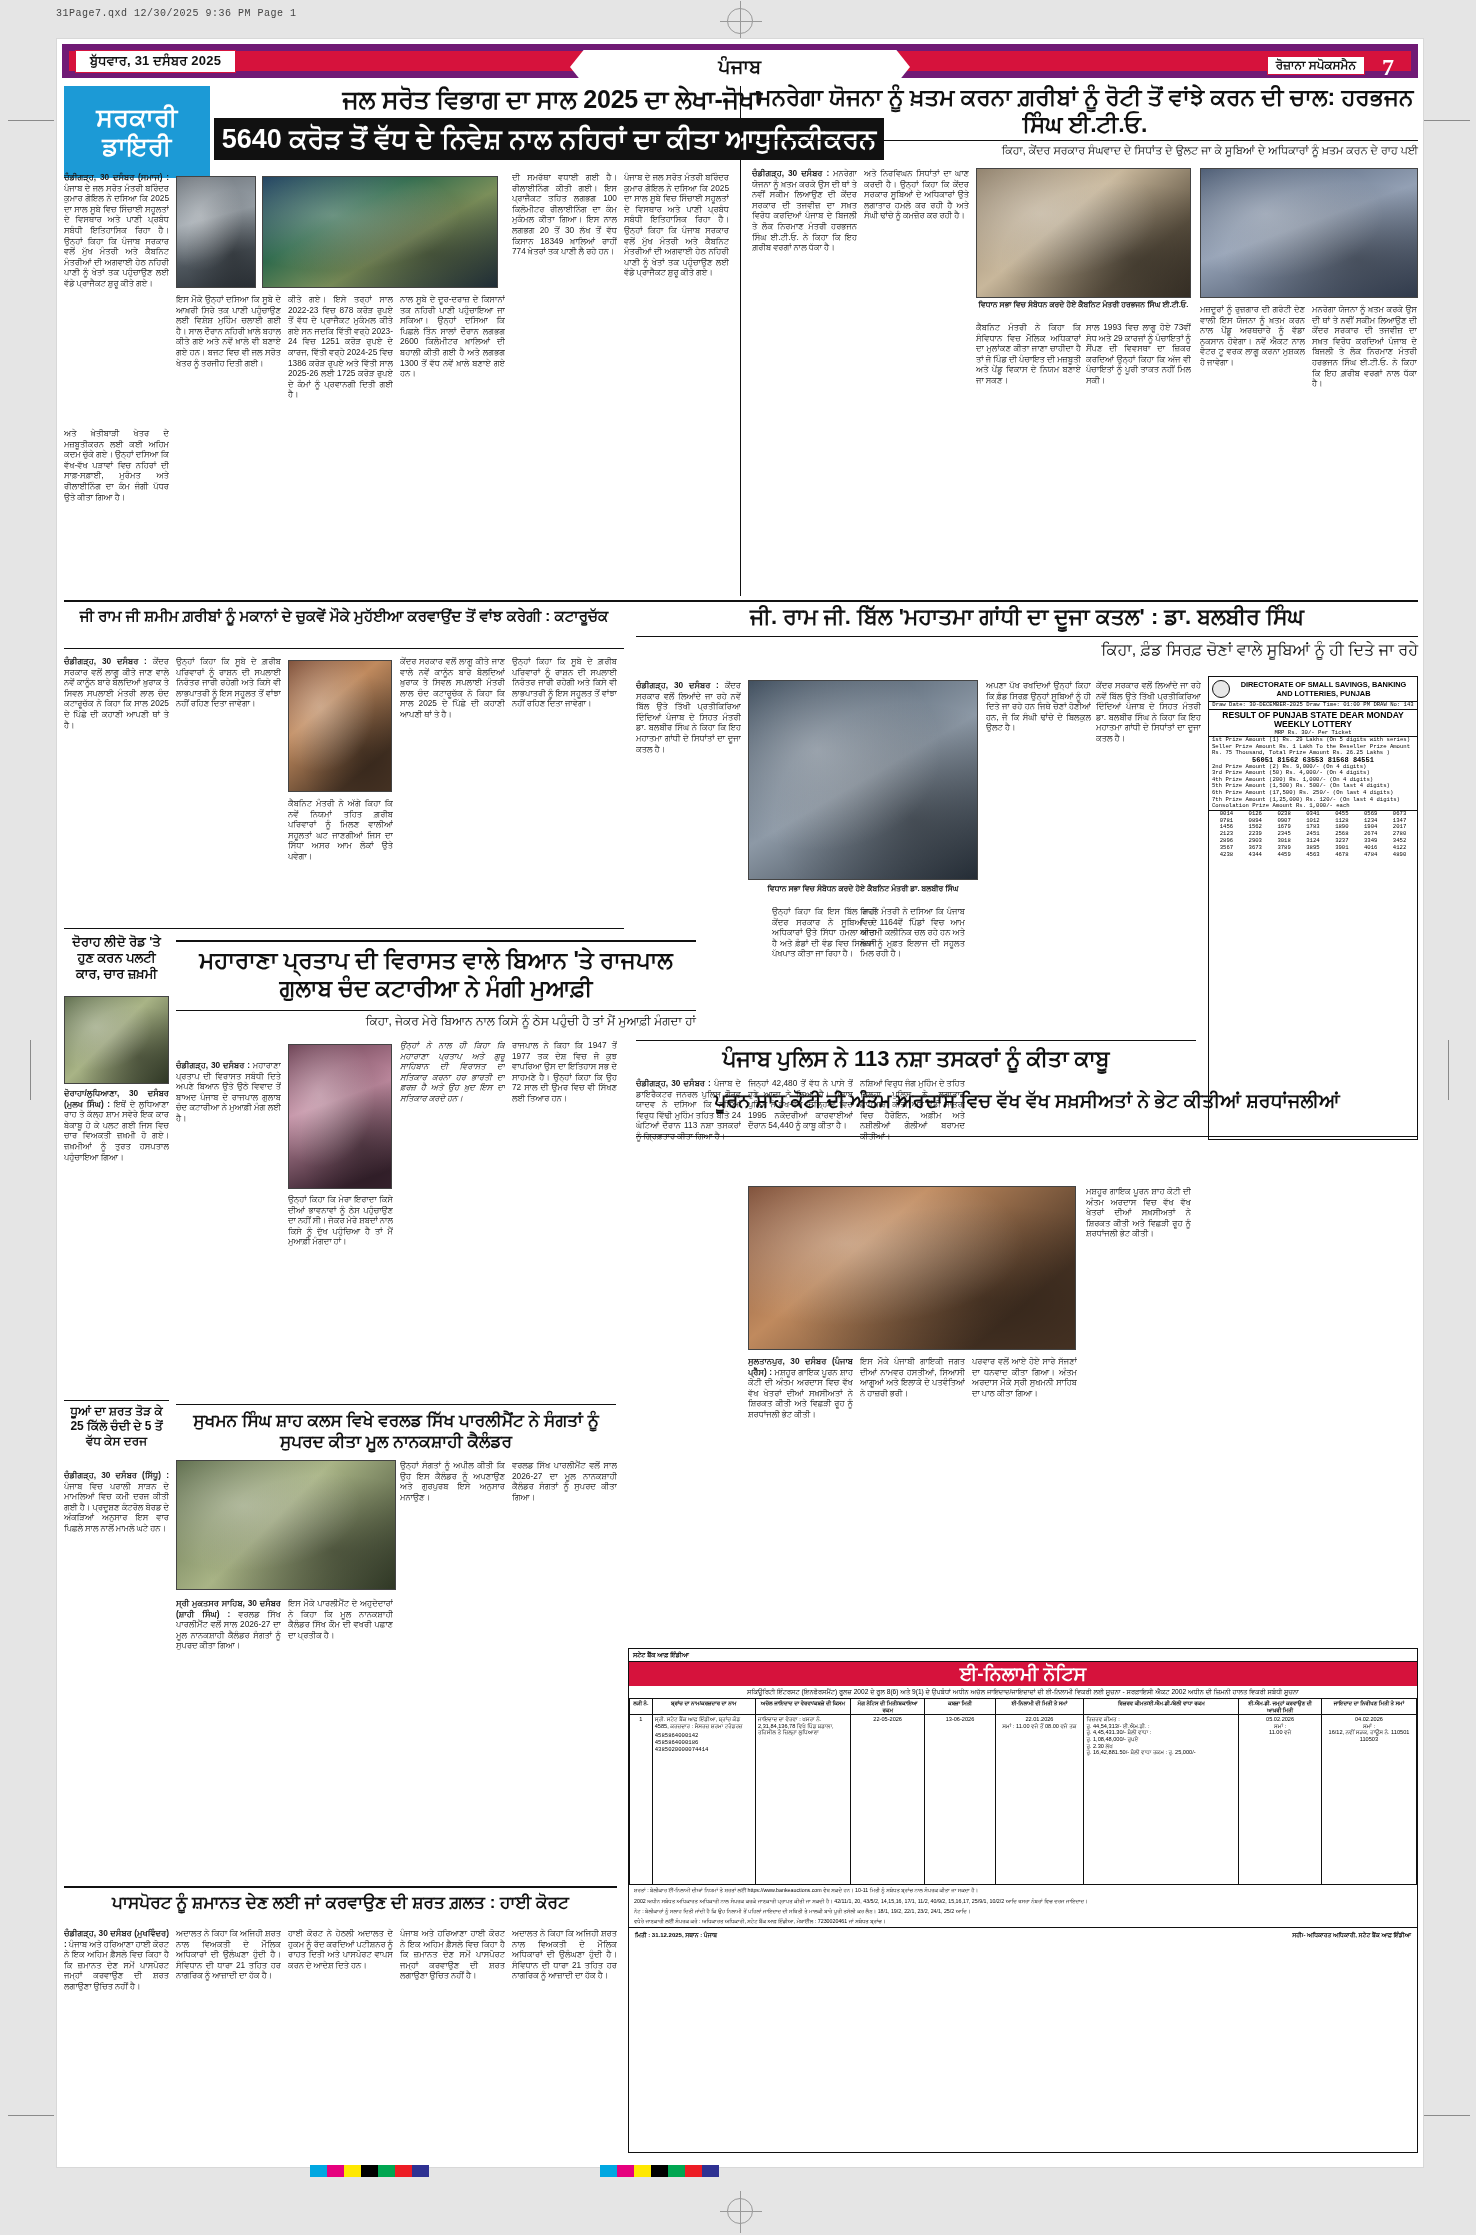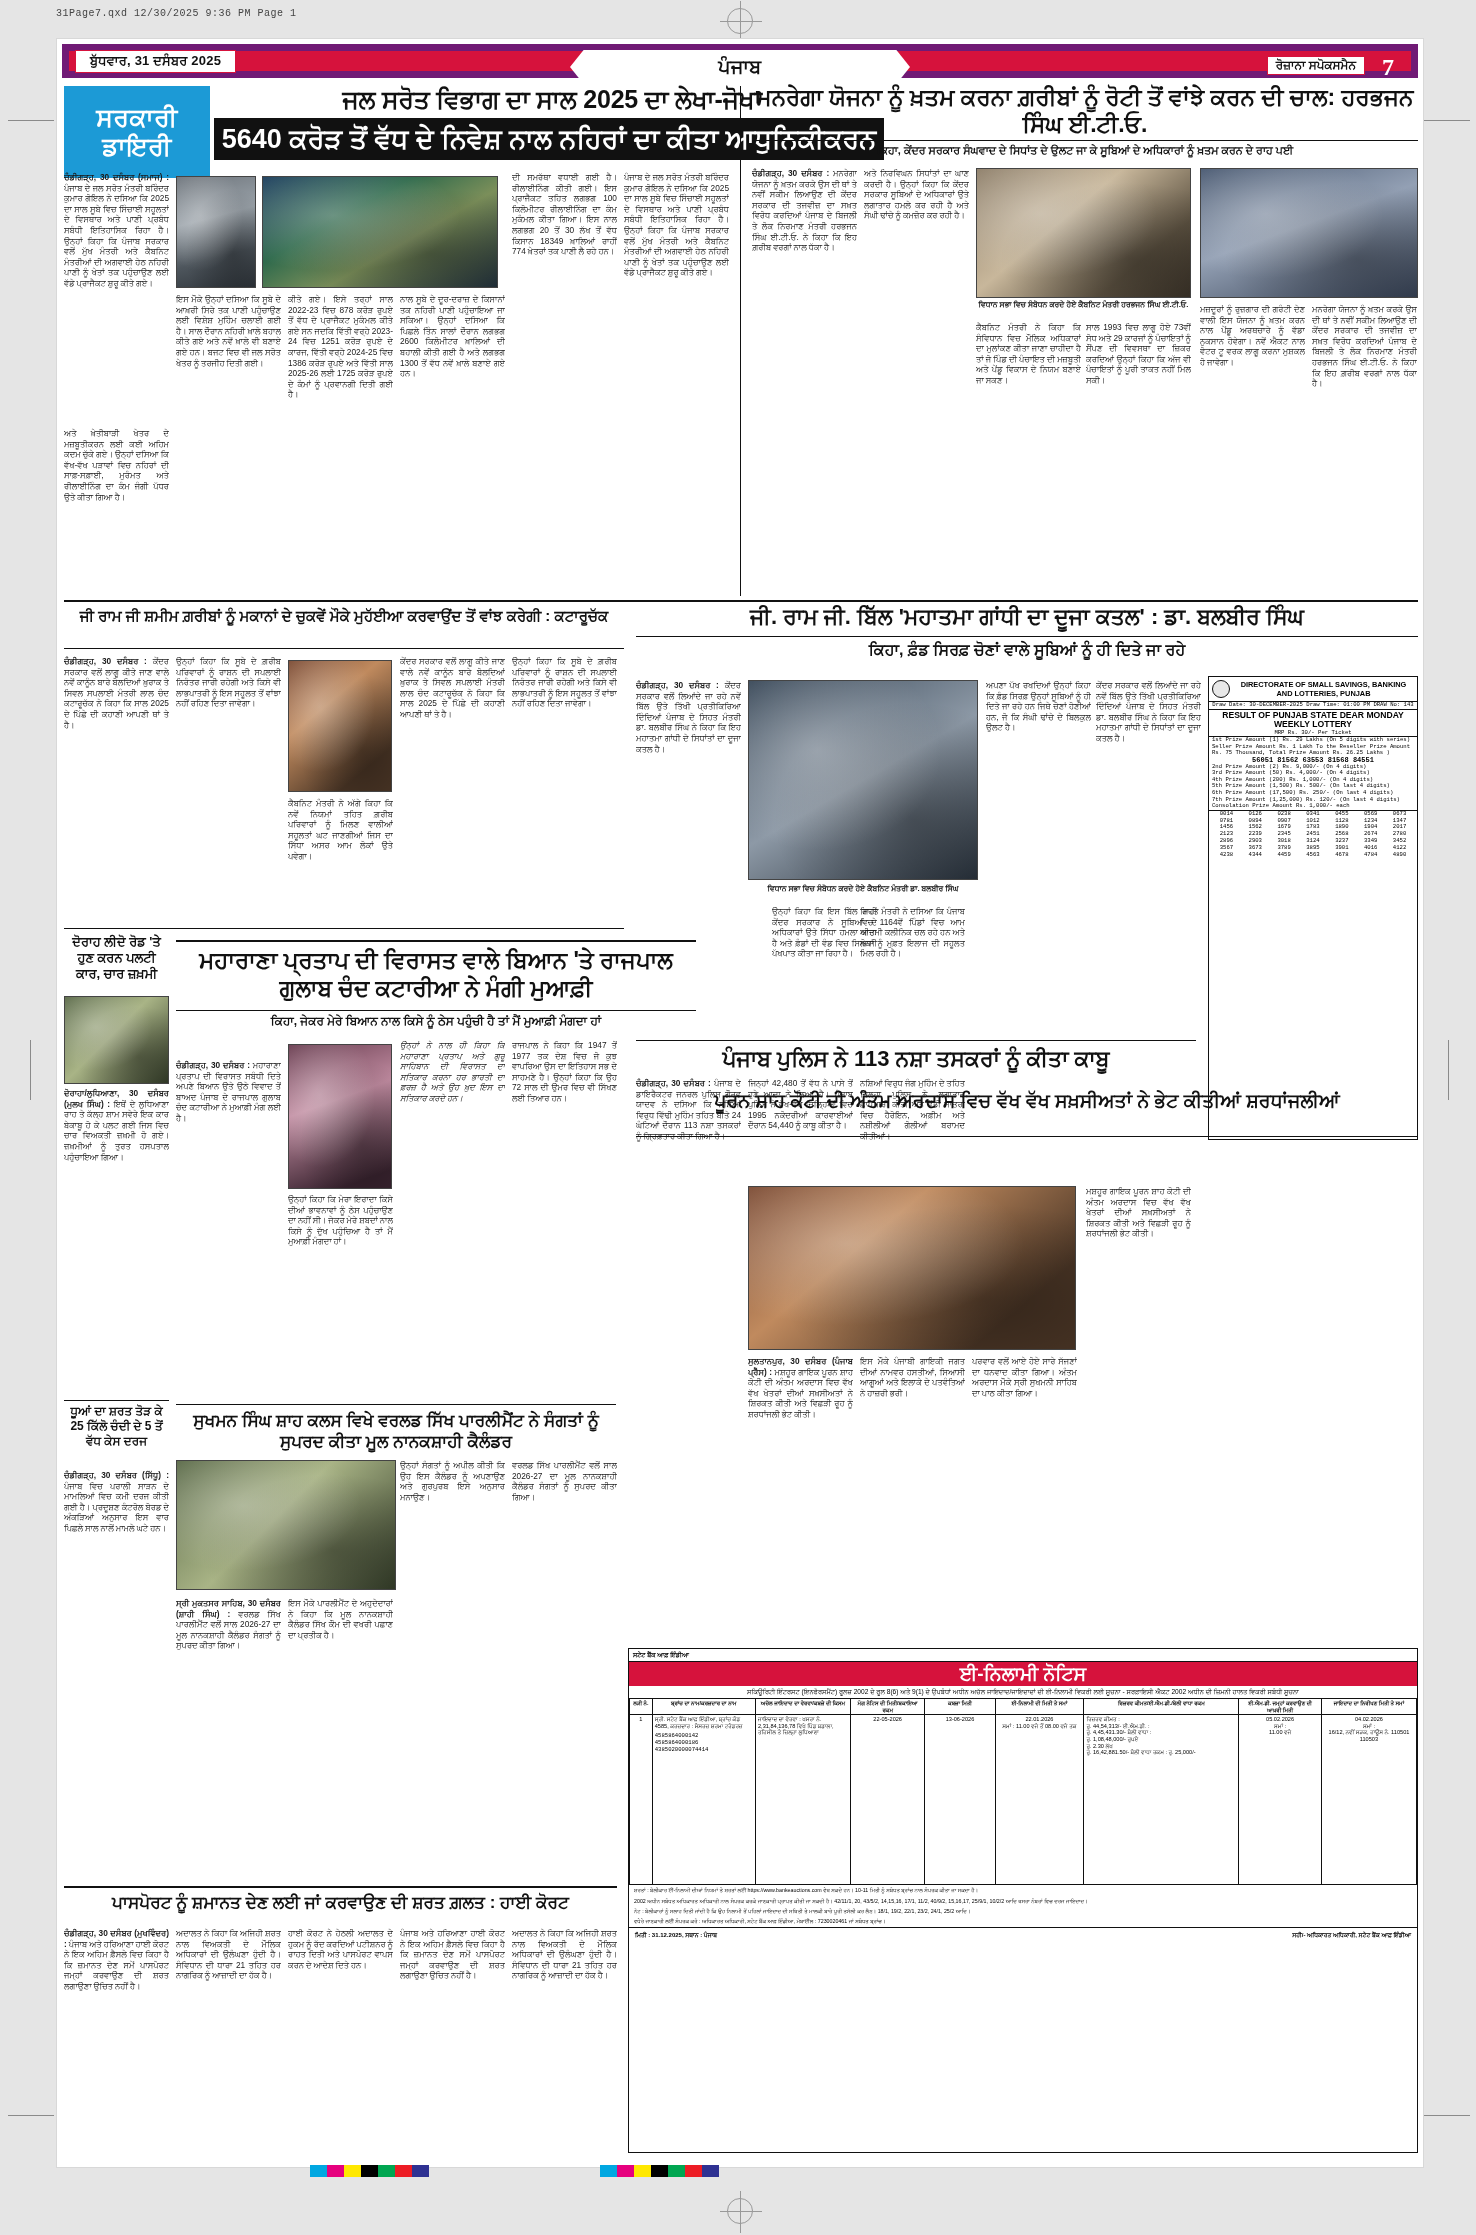--- a/index.html
+++ b/index.html
@@ -114,21 +114,21 @@
   .hl-rev {
     background: #111; color: #fff; font-weight: bold;
     font-size: 30px; text-align: center; line-height: 36px;
     padding: 0 6px;
   }
   .hl-sec {
     font-size: 21px; font-weight: bold; color: #111; text-align: center;
     line-height: 25px;
   }
   .hl-sub {
-    font-size: 14px; font-weight: bold; color: #111; text-align: center;
+    font-size: 14px; font-weight: normal; color: #111; text-align: right;
     line-height: 17px;
   }
   .hl-small {
     font-size: 15px; font-weight: bold; color: #111; text-align: center;
     line-height: 18px;
   }
   .caption {
     font-size: 7.6px; color: #111; text-align: center; line-height: 9.4px;
     font-weight: bold;
   }

